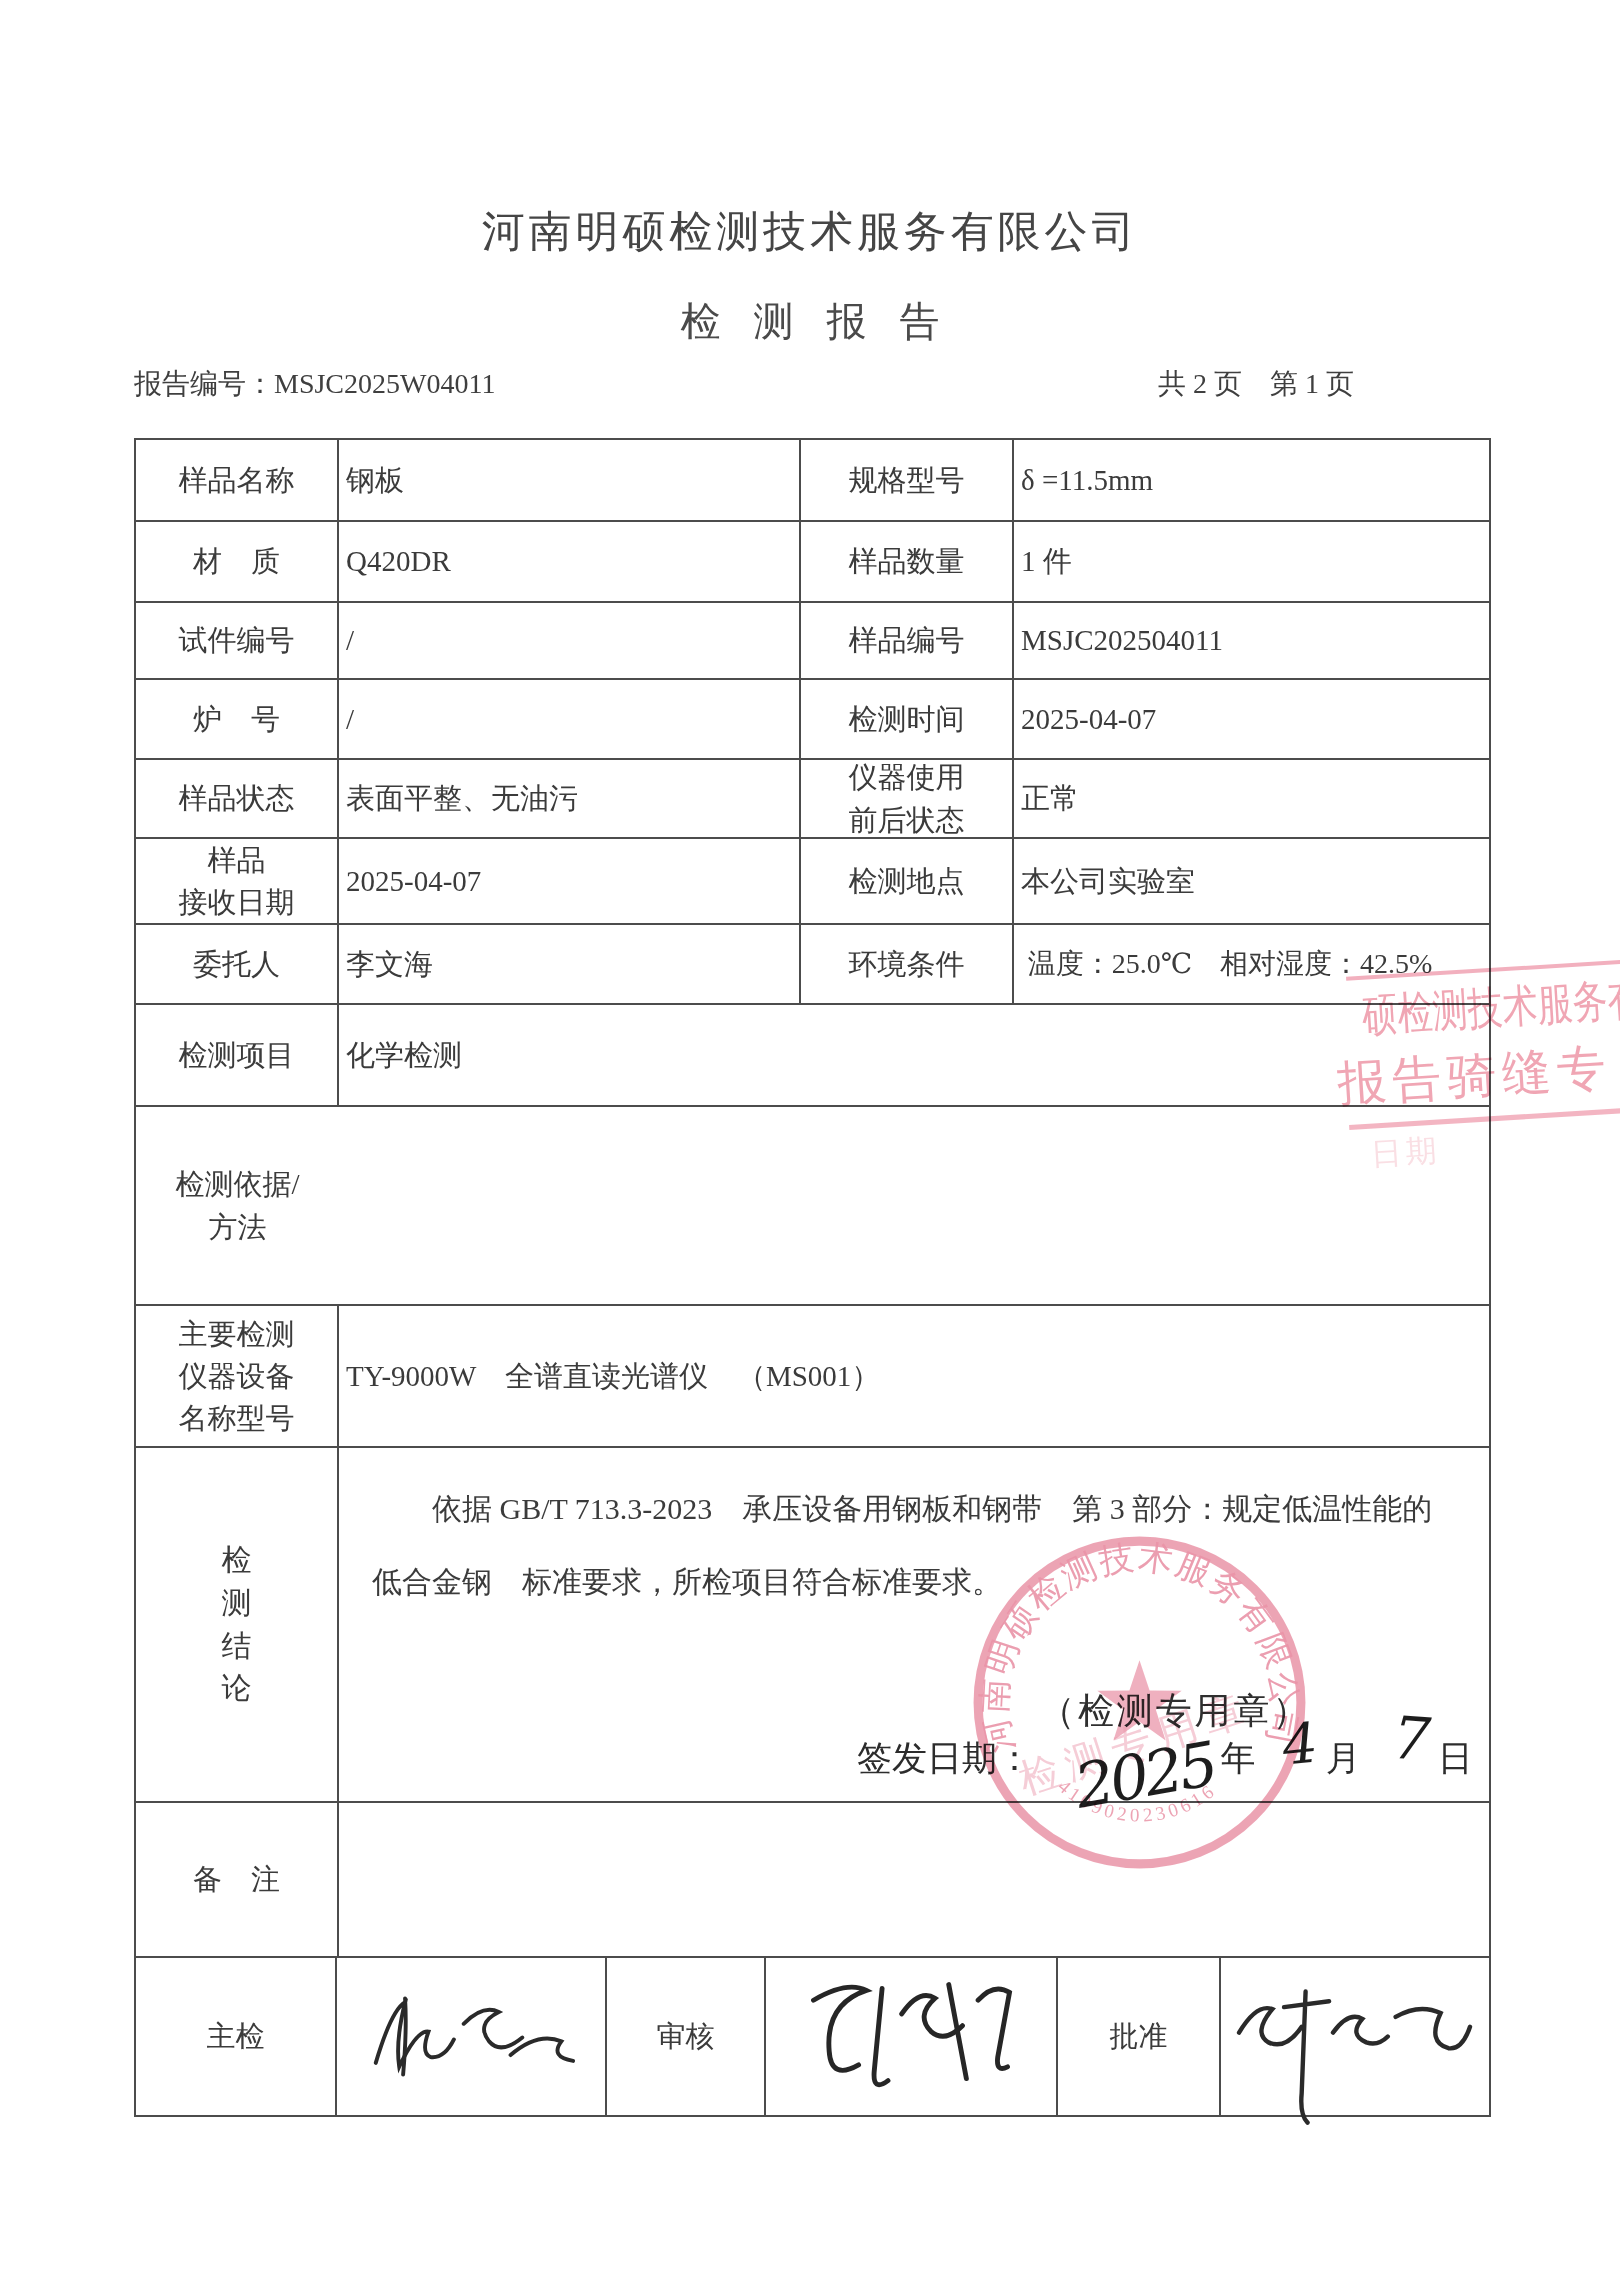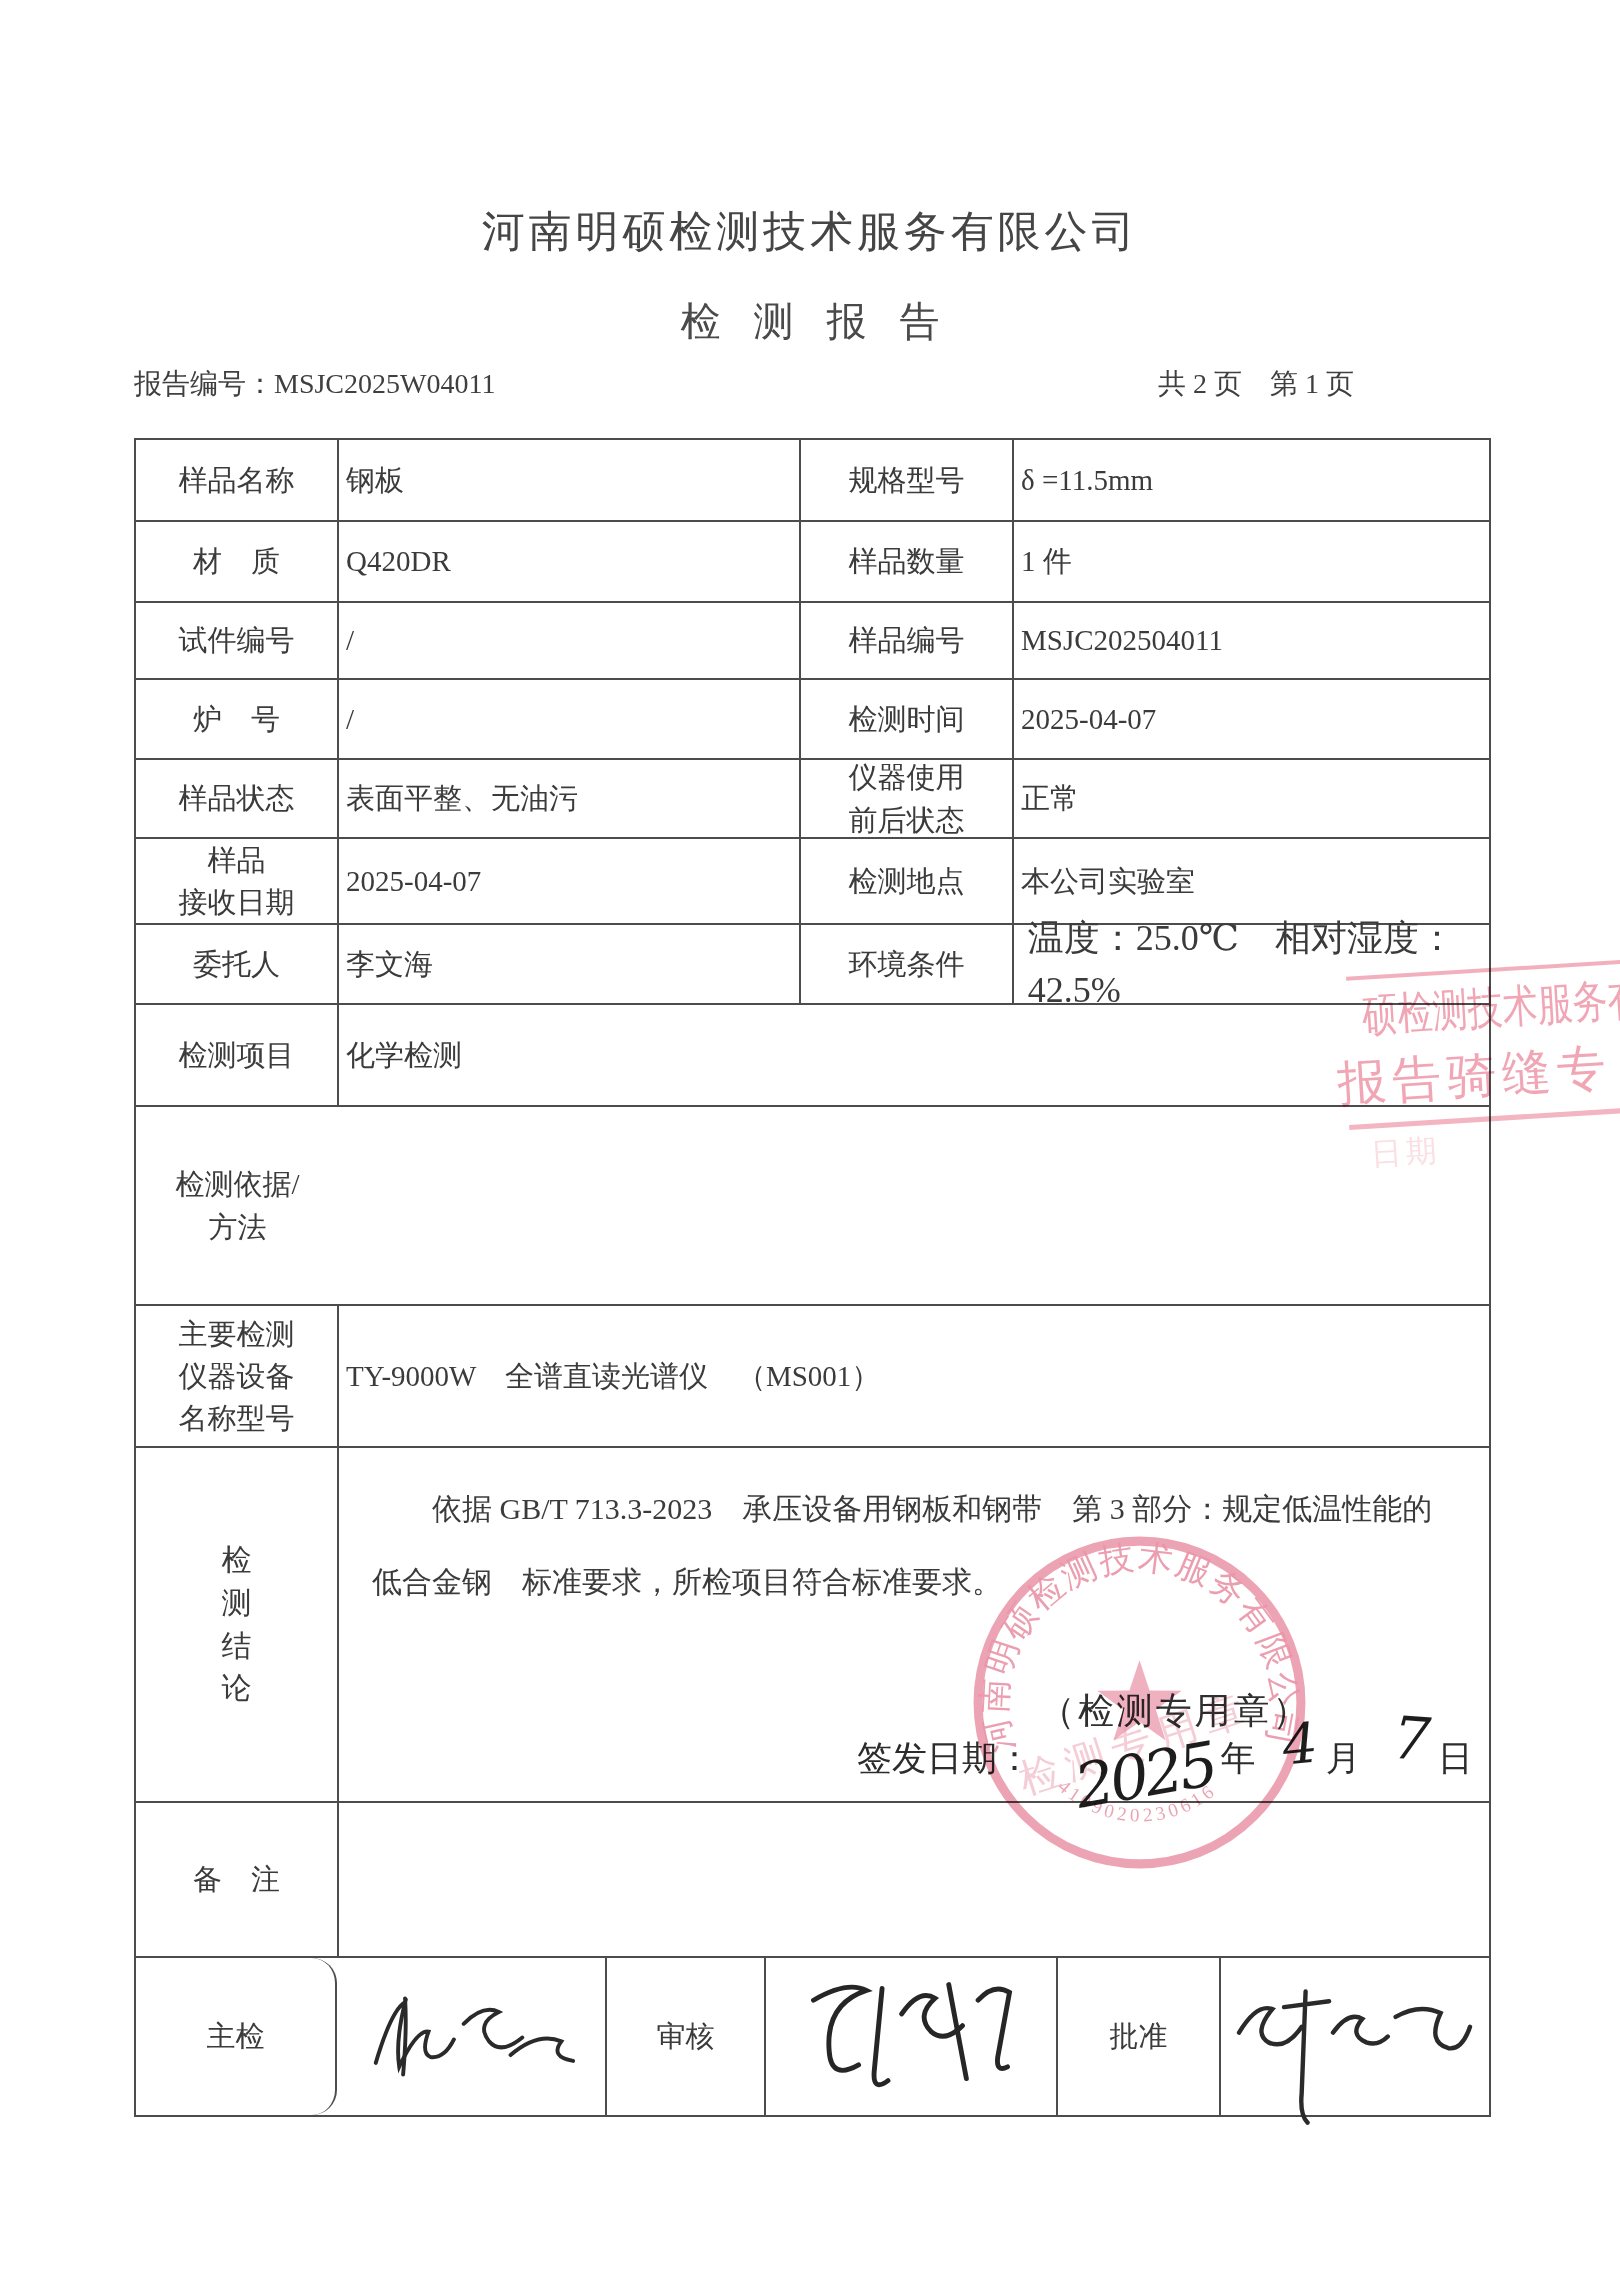--- a/index.html
+++ b/index.html
@@ -42,21 +42,21 @@
     font-size:29px;line-height:1.45;color:#3b3b3b;
     overflow:visible;
   }
   .cell:last-child{border-right:none;}
   .lbl{justify-content:center;text-align:center;white-space:pre-line;}
   .val{justify-content:flex-start;padding-left:7px;padding-right:9.8px;}
   .c1{width:203px;}
   .c2{width:462px;}
   .c3{width:213px;}
   .c4{flex:1;}
-  .envval{font-size:36px;padding-left:13.7px;}
+  .envval{font-size:28px;padding-left:13.7px;}
   .wide{flex:1;}
   .blocktext{
     padding:0 29px 0 19.6px;font-size:30px;line-height:73px;
   }
   
   .concl-label{font-size:30px;line-height:1.42;}
   .concl-cell{position:relative;display:block;padding:0;}
   .concl-text{
     padding:23.5px 33px 0 33px;text-indent:2em;
     font-size:30px;line-height:73px;
@@ -80,21 +80,21 @@
   }
   .hand-month{
     font-size:55px;line-height:33px;transform:rotate(-6deg) translateY(-5.9px);
     display:inline-block;margin:0 2px 0 21.6px;
   }
   .hand-day{
     font-size:59px;line-height:33px;transform:rotate(4deg) translateY(-11.8px);
     display:inline-block;margin:0 2px 0 25.5px;
   }
   
-  .s1{width:201px;border-radius:25px;}.s2{width:270px;}.s3{width:159px;}.s4{width:292px;}.s5{width:163px;}.s6{flex:1;}
+  .s1{width:201px;}.s2{width:270px;}.s3{width:159px;}.s4{width:292px;}.s5{width:163px;}.s6{flex:1;}
   .sigcell{justify-content:center;position:relative;overflow:visible;}
   .sigcell svg{overflow:visible;}
   
   .stamp-circle{
     position:absolute;left:968px;top:1531px;width:343px;height:343px;
     mix-blend-mode:multiply;opacity:0.92;pointer-events:none;
   }
   .stamp-edge{
     position:absolute;left:1360px;top:976px;width:470px;
     transform:rotate(-3.5deg);transform-origin:left top;

